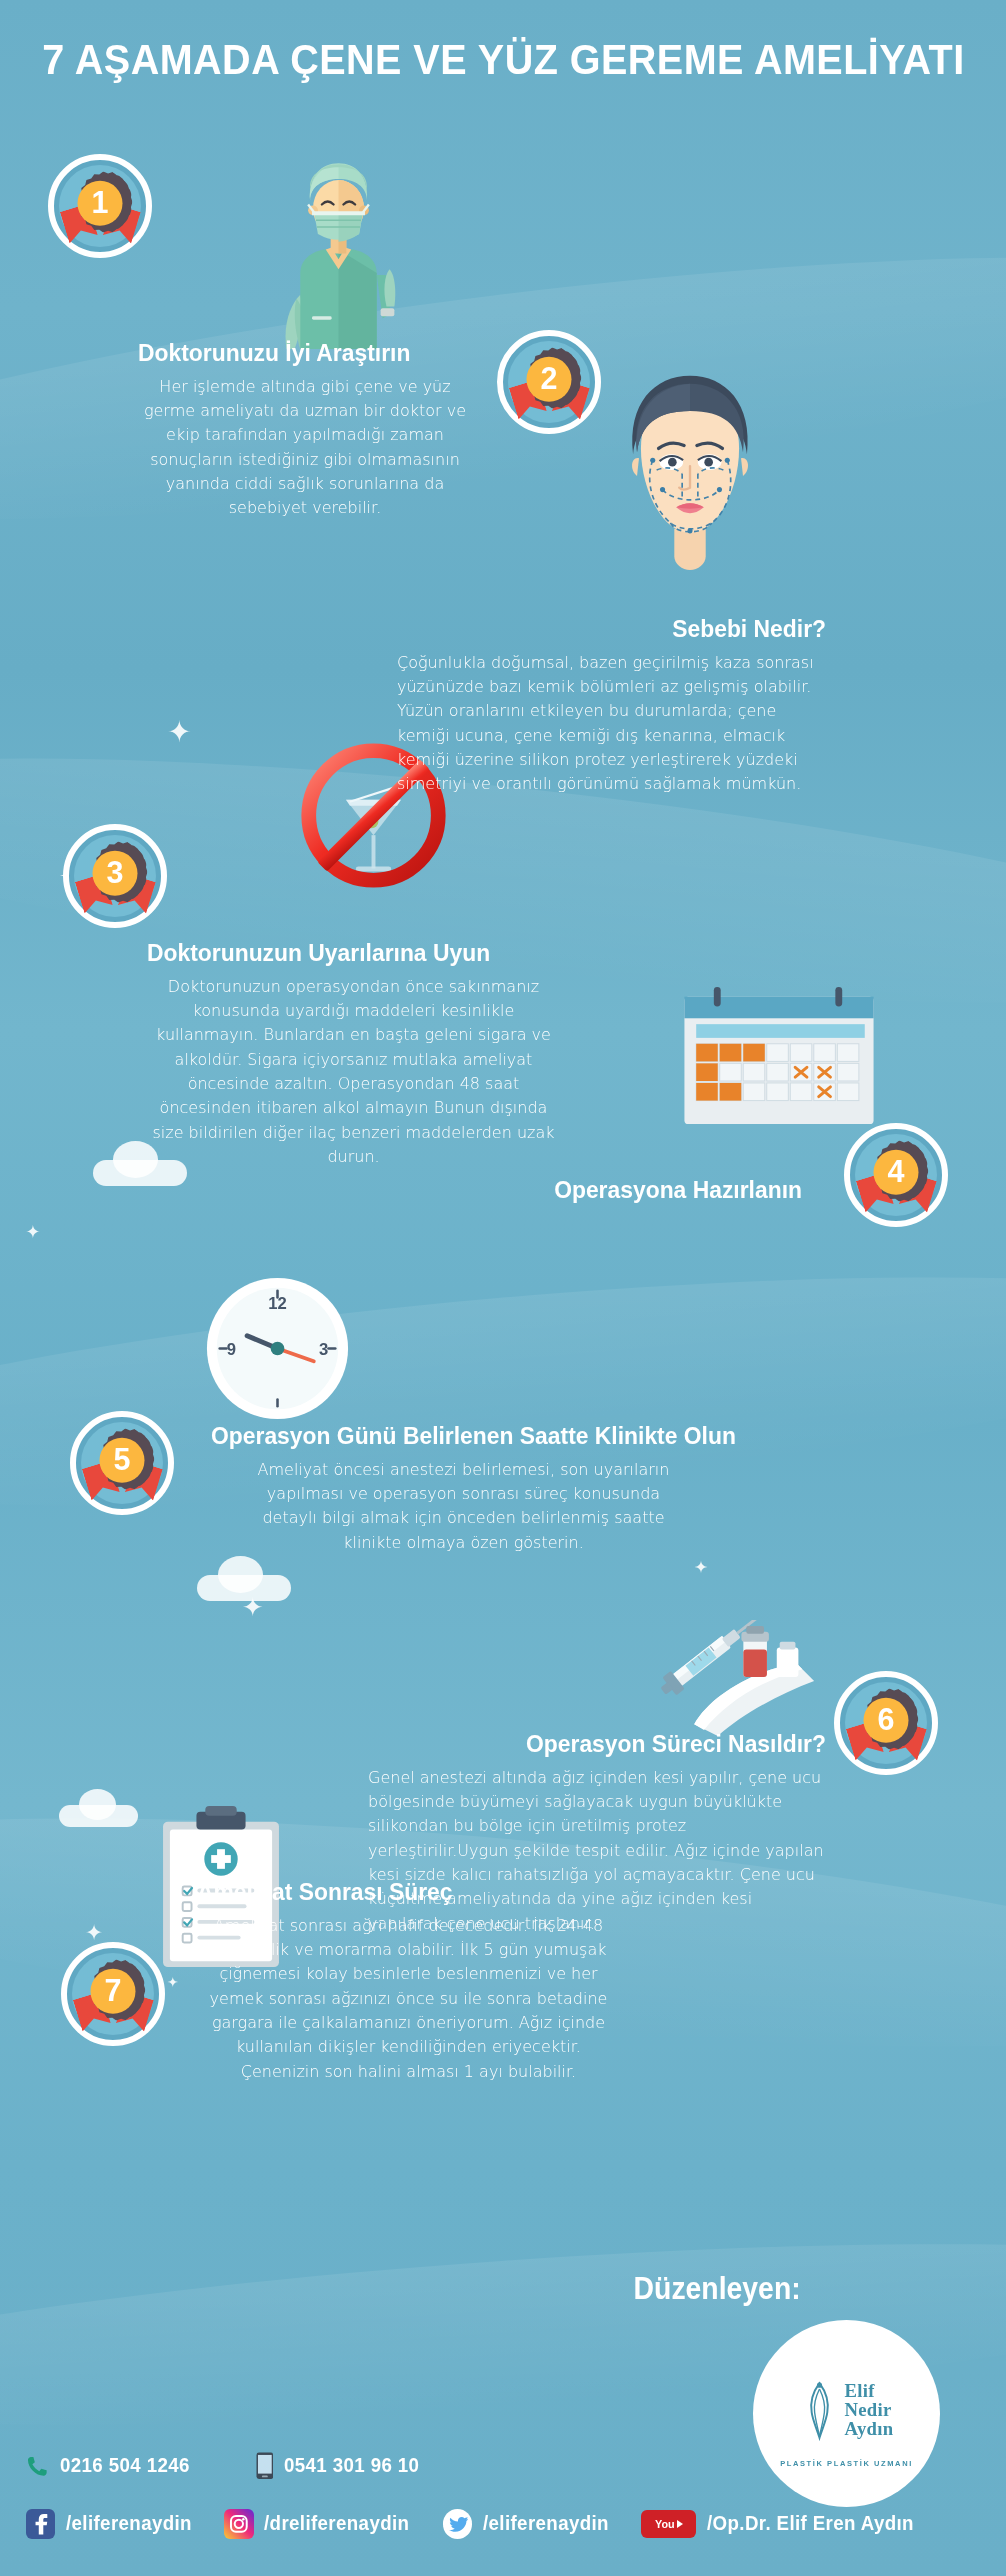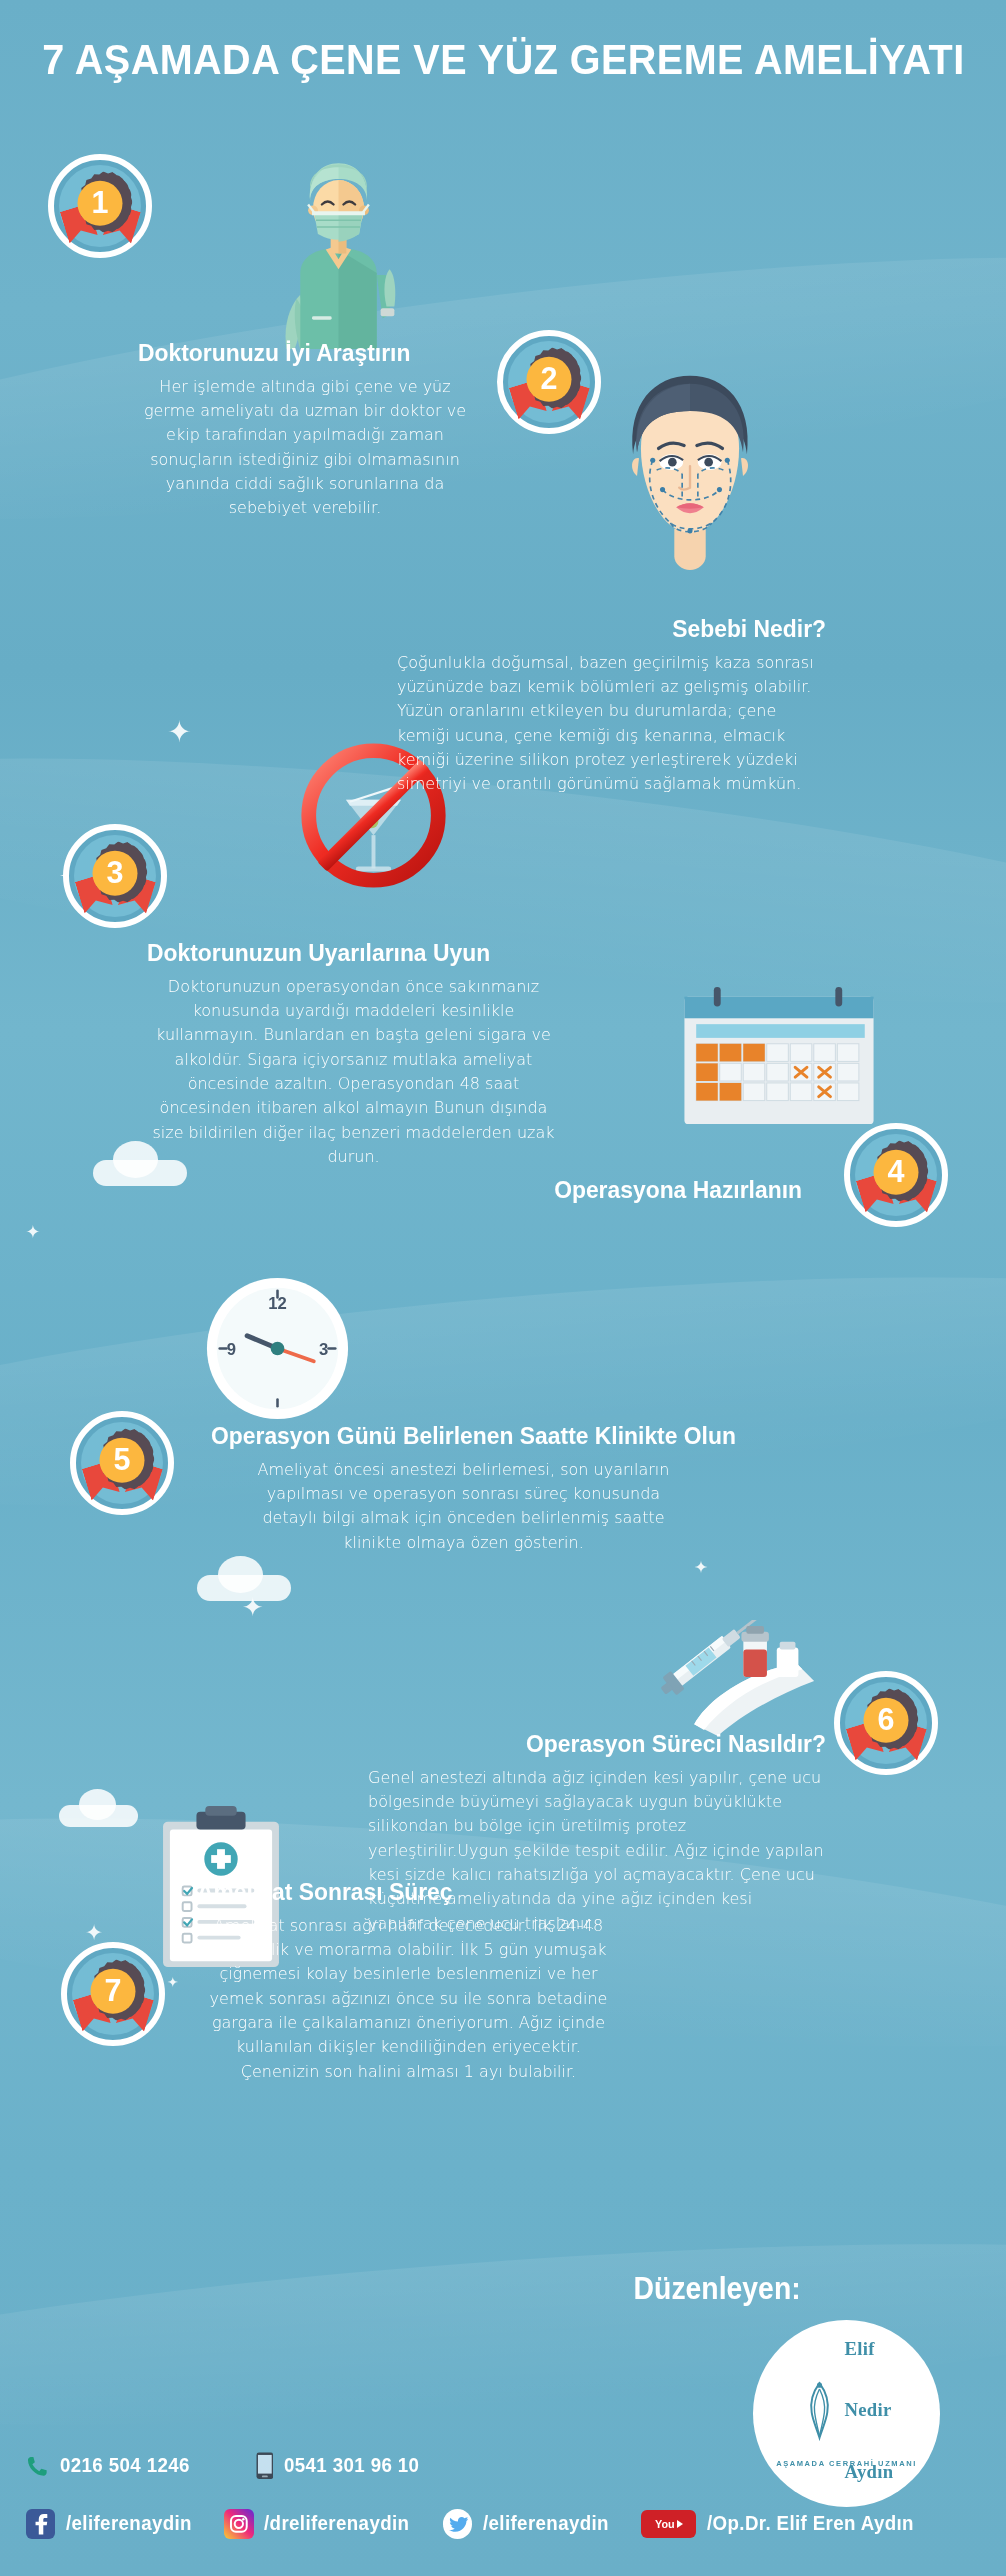--- a/index.html
+++ b/index.html
@@ -125,21 +125,21 @@
     position:absolute; z-index:6; color:#ffffff; font-weight:bold;
     font-size:30.5px; font-family:"Liberation Sans Narrow","Liberation Sans",sans-serif;
     transform:scaleX(.93); transform-origin:right center;
   }
   .logo {
     position:absolute; z-index:6; width:187px; height:187px; border-radius:50%;
     background:#ffffff; display:flex; align-items:center; justify-content:center;
   }
   .logo-in { display:flex; align-items:center; gap:5.9px; padding-bottom:5.9px; }
   .logo-mark { width:39px; height:63px; }
-  .logo-txt { display:flex; flex-direction:column; line-height:1.0;gap:43px; }
+  .logo-txt { display:flex; flex-direction:column; line-height:1.0; }
   .logo-txt b {
     color:#3f8fa8; font-size:18.7px; font-weight:bold;
     font-family:"Liberation Serif", serif; letter-spacing:0.3px;
   }
   .logo-sub {
     position:absolute; bottom:39px; left:0; width:100%; text-align:center;
     color:#3f8fa8; font-size:7.5px; letter-spacing:1.6px; font-weight:bold;
     font-family:"Liberation Sans", sans-serif;
   }
   
@@ -541,21 +541,21 @@
       <path d="M20 10 C24 18 26 26 25 34 C24 42 22 50 20 58" fill="none" stroke="#3f8fa8" stroke-width="1.4"></path>
       <path d="M20 10 C16 18 14 26 15 34 C16 42 18 50 20 58" fill="none" stroke="#3f8fa8" stroke-width="1.4"></path>
       <circle cx="20" cy="6" r="2.6" fill="#3f8fa8"></circle>
     </svg>
     <div class="logo-txt">
       <b>Elif</b>
       <b>Nedir</b>
       <b>Aydın</b>
     </div>
   </div>
-  <div class="logo-sub">AŞAMADA CERRAHİ UZMANI</div>
+  <div class="logo-sub">PLASTİK PLASTİK UZMANI</div>
 </div>
 
 <div class="footer" style="top:2452px;">
   <div class="ftrow" style="padding-left:25.6px;gap:59px;">
     <div class="ftitem">
       <svg width="23.6" height="23.6" viewBox="0 0 24 24">
         <path d="M5 3 C3.5 3 2 4.5 2 6 C2 14 10 22 18 22 C19.5 22 21 20.5 21 19 L21 16.5 L15.5 15 L13.5 17.5 C10.5 16 8 13.5 6.5 10.5 L9 8.5 L7.5 3 Z" fill="#1e9e7d"></path>
       </svg>
       <span class="lbl">0216 504 1246</span>
     </div>

